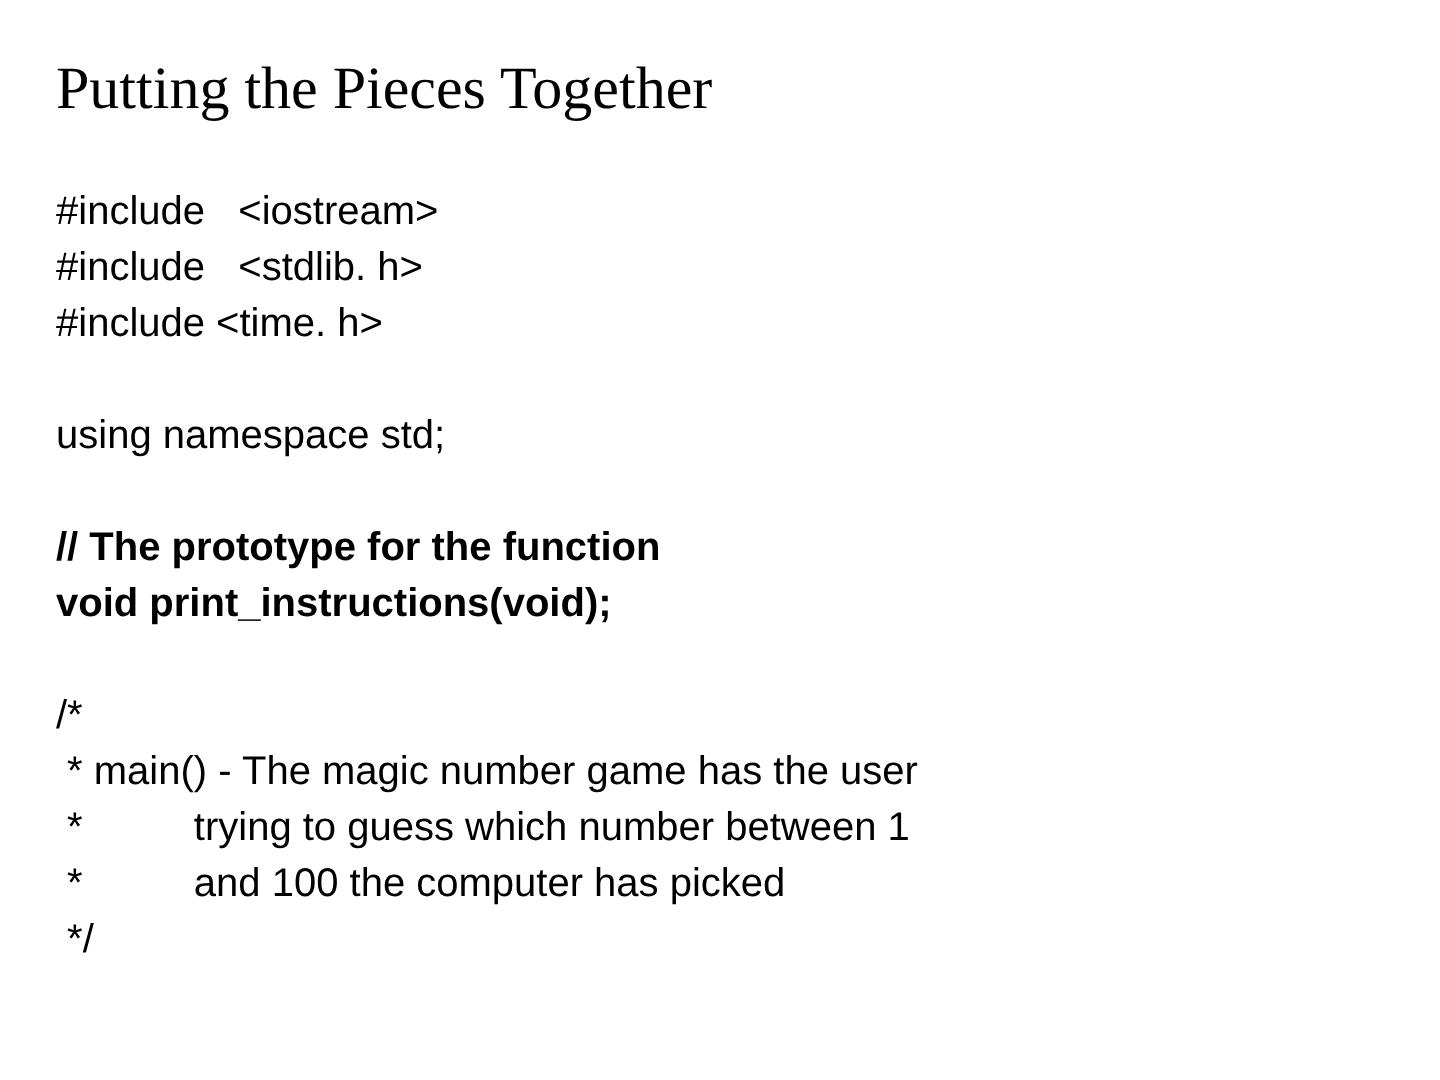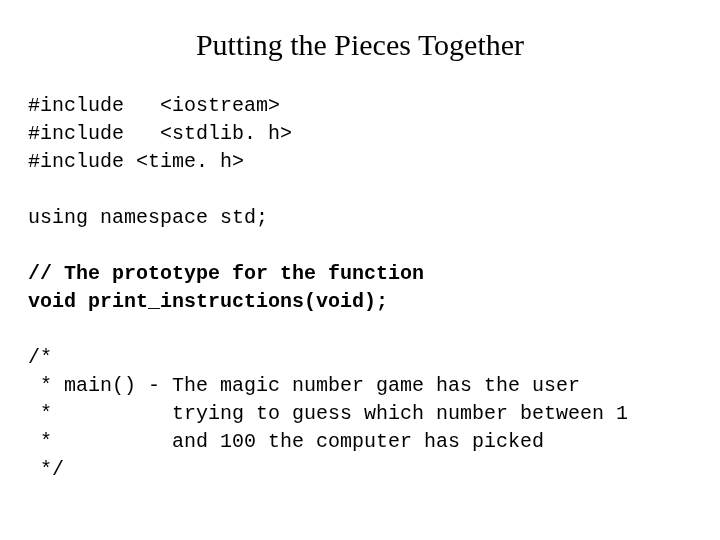--- a/index.html
+++ b/index.html
@@ -13,26 +13,25 @@
   }
   .slide {
     width: 100%;
     height: 100%;
     padding: 24px 28px 24px 28px;
   }
   .title {
     font-family: "Times New Roman", Times, serif;
     font-size: 30px;
     font-weight: normal;
-    text-align: center;
     margin-bottom: 30px;
     margin-top: 4px;
   }
   .code {
-    font-family: Liberation Mono, monospace;
+    font-family: Liberation Sans, sans-serif;
     font-size: 20px;
     line-height: 1.4;
     white-space: pre;
   }
   .bold {
     font-weight: bold;
   }
 </style>
 </head>
 <body>

